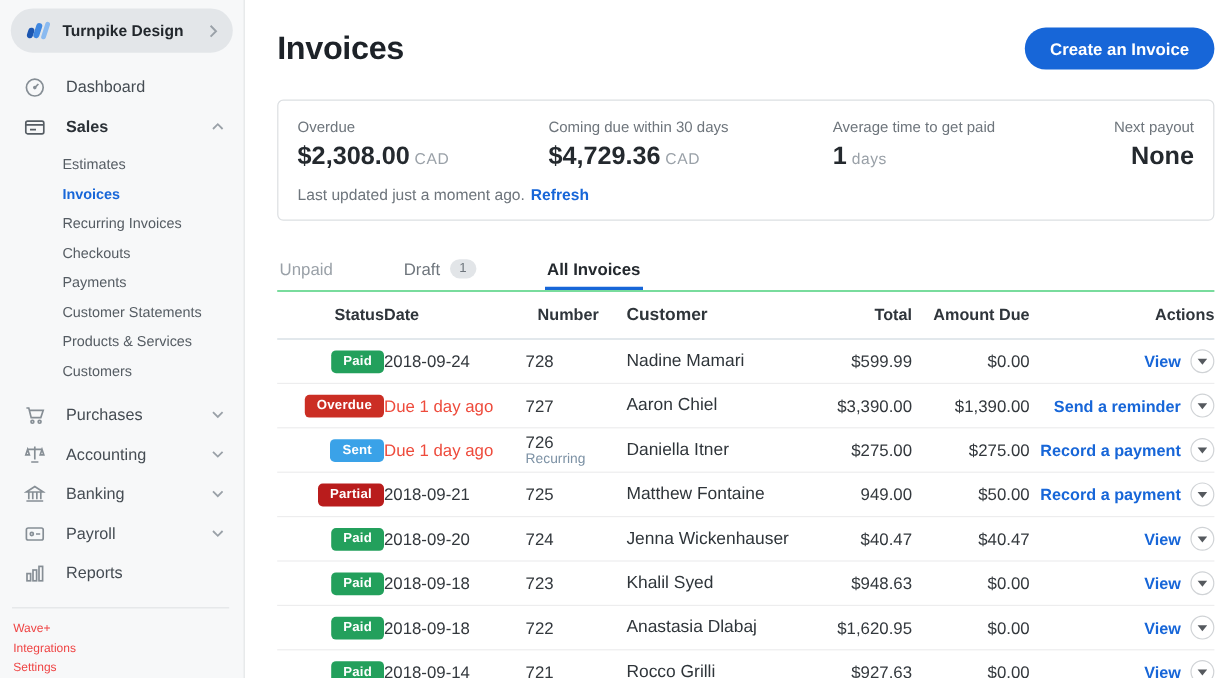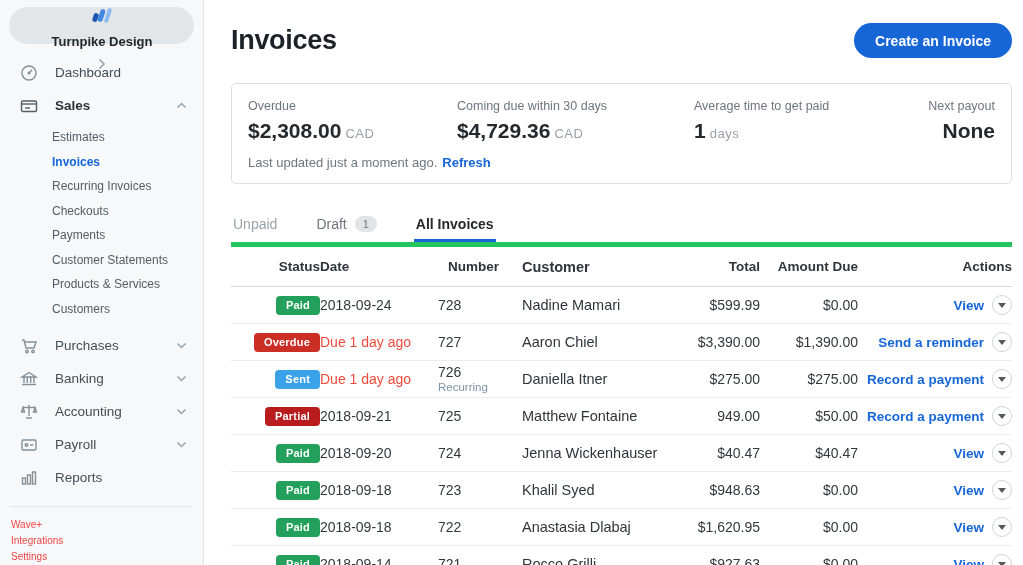--- a/index.html
+++ b/index.html
@@ -4,21 +4,21 @@
 <style>
   * { margin:0; padding:0; box-sizing:border-box; }
   html,body { background:#fff; }
   .page { width:1023px; height:565px; display:flex; overflow:hidden;
           font-family:"Liberation Sans", sans-serif; color:#33383d; background:#fff; }
 
   
   .sidebar { width:204px; background:#f7f8f9; border-right:1px solid #e4e6e8;
              flex-shrink:0; display:flex; flex-direction:column; overflow:hidden; }
   .logo-pill { margin:7px 9px 12px 9px; height:37px; border-radius:19px; background:#e3e6e9;
-               display:flex; align-items:center; padding:0 12px 0 13px; gap:9px; cursor:pointer;flex-direction:column; }
+               display:flex; align-items:center; padding:0 12px 0 13px; gap:9px; cursor:pointer; }
   .biz-name { font-size:13px; font-weight:700; color:#22272c; flex:1; white-space:nowrap; }
   .pill-chev { color:#9aa1a8; display:flex; }
   .nav { flex:1; overflow:hidden; }
   .nav-item { display:flex; align-items:center; height:33px; padding:0 16px 0 19px; gap:16px;
               font-size:13.5px; color:#454c53; cursor:pointer; }
   .nav-item.bold { font-weight:700; color:#2b3137; }
   .nav-icon { width:20px; display:flex; justify-content:center; color:#868e95; }
   .chev { margin-left:auto; color:#9aa1a8; display:flex; }
   .sub-list { padding:3px 0 8px 0; }
   .sub-item { height:24.5px; padding-left:52px; font-size:12px; color:#555c63;
@@ -39,21 +39,21 @@
   .summary-cols { display:flex; }
   .sum-col { }
   .sum-col1 { width:209px; } .sum-col2 { width:237px; } .sum-col3 { flex:1; }
   .sum-col4 { text-align:right; }
   .sum-label { font-size:12.5px; color:#6e757c; }
   .sum-value { font-size:21px; font-weight:700; color:#24292e; margin-top:6px; }
   .sum-unit { font-size:13px; color:#9aa1a8; font-weight:400; margin-left:4px; letter-spacing:0.5px;margin-top:28px; }
   .sum-foot { margin-top:12px; font-size:13px; color:#6e757c; }
   .refresh-link { color:var(--accent); font-weight:700; margin-left:5px; text-decoration:none; cursor:pointer; }
 
-  .tabs { display:flex; gap:35px; margin-top:32px; border-bottom:5px solid #22c55e; }
+  .tabs { display:flex; gap:55px; margin-top:32px; border-bottom:1px solid #22c55e; }
   .tab { font-size:14px; color:#9aa1a8; padding:0 2px 10px 2px; display:flex; gap:8px;
          align-items:center; cursor:pointer; }
   .tab.mid { color:#6e757c; }
   .tab.active { color:#24292e; font-weight:700; box-shadow: inset 0 -3px 0 var(--accent); }
   .tab-badge { background:#e2e5e8; border-radius:9px; font-size:11px; color:#6e757c;
                padding:2px 8px; font-weight:400; }
 
   
   .thead { display:flex; align-items:center; height:40px; font-size:13.5px; font-weight:700;
            color:#2f353b; border-bottom:1px solid #cfd9df; }
@@ -168,47 +168,47 @@
         <span class="chev">
           <svg width="11" height="7" viewBox="0 0 11 7" fill="none" stroke="#9aa1a8" stroke-width="1.5">
               <polyline points="1.5,1.5 5.5,5.5 9.5,1.5"></polyline>
             </svg>
         </span>
       </div>
 
       <div class="nav-item">
         <span class="nav-icon">
           <svg width="18" height="18" viewBox="0 0 18 18" fill="none" stroke="#868e95" stroke-width="1.4">
+            <line x1="9" y1="2" x2="9" y2="13"></line>
+              <line x1="3" y1="4.5" x2="15" y2="4.5"></line>
+            <path d="M3 4.5 L1.5 9 h3 Z"></path>
+              <path d="M15 4.5 L13.5 9 h3 Z"></path>
+              <line x1="6" y1="15" x2="12" y2="15"></line>
+          </svg>
+        </span>
+        <span>Accounting</span>
+        <span class="chev">
+          <svg width="11" height="7" viewBox="0 0 11 7" fill="none" stroke="#9aa1a8" stroke-width="1.5">
+              <polyline points="1.5,1.5 5.5,5.5 9.5,1.5"></polyline>
+            </svg>
+        </span>
+      </div>
+
+      <div class="nav-item">
+        <span class="nav-icon">
+          <svg width="18" height="18" viewBox="0 0 18 18" fill="none" stroke="#868e95" stroke-width="1.4">
             <path d="M2 7 L9 2.5 L16 7 Z"></path>
               <line x1="4" y1="7" x2="4" y2="13"></line>
               <line x1="7.3" y1="7" x2="7.3" y2="13"></line>
             <line x1="10.7" y1="7" x2="10.7" y2="13"></line>
               <line x1="14" y1="7" x2="14" y2="13"></line>
               <line x1="2" y1="14.5" x2="16" y2="14.5"></line>
           </svg>
         </span>
         <span>Banking</span>
-        <span class="chev">
-          <svg width="11" height="7" viewBox="0 0 11 7" fill="none" stroke="#9aa1a8" stroke-width="1.5">
-              <polyline points="1.5,1.5 5.5,5.5 9.5,1.5"></polyline>
-            </svg>
-        </span>
-      </div>
-
-      <div class="nav-item">
-        <span class="nav-icon">
-          <svg width="18" height="18" viewBox="0 0 18 18" fill="none" stroke="#868e95" stroke-width="1.4">
-            <line x1="9" y1="2" x2="9" y2="13"></line>
-              <line x1="3" y1="4.5" x2="15" y2="4.5"></line>
-            <path d="M3 4.5 L1.5 9 h3 Z"></path>
-              <path d="M15 4.5 L13.5 9 h3 Z"></path>
-              <line x1="6" y1="15" x2="12" y2="15"></line>
-          </svg>
-        </span>
-        <span>Accounting</span>
         <span class="chev">
           <svg width="11" height="7" viewBox="0 0 11 7" fill="none" stroke="#9aa1a8" stroke-width="1.5">
               <polyline points="1.5,1.5 5.5,5.5 9.5,1.5"></polyline>
             </svg>
         </span>
       </div>
 
       <div class="nav-item">
         <span class="nav-icon">
           <svg width="18" height="18" viewBox="0 0 18 18" fill="none" stroke="#868e95" stroke-width="1.4">

